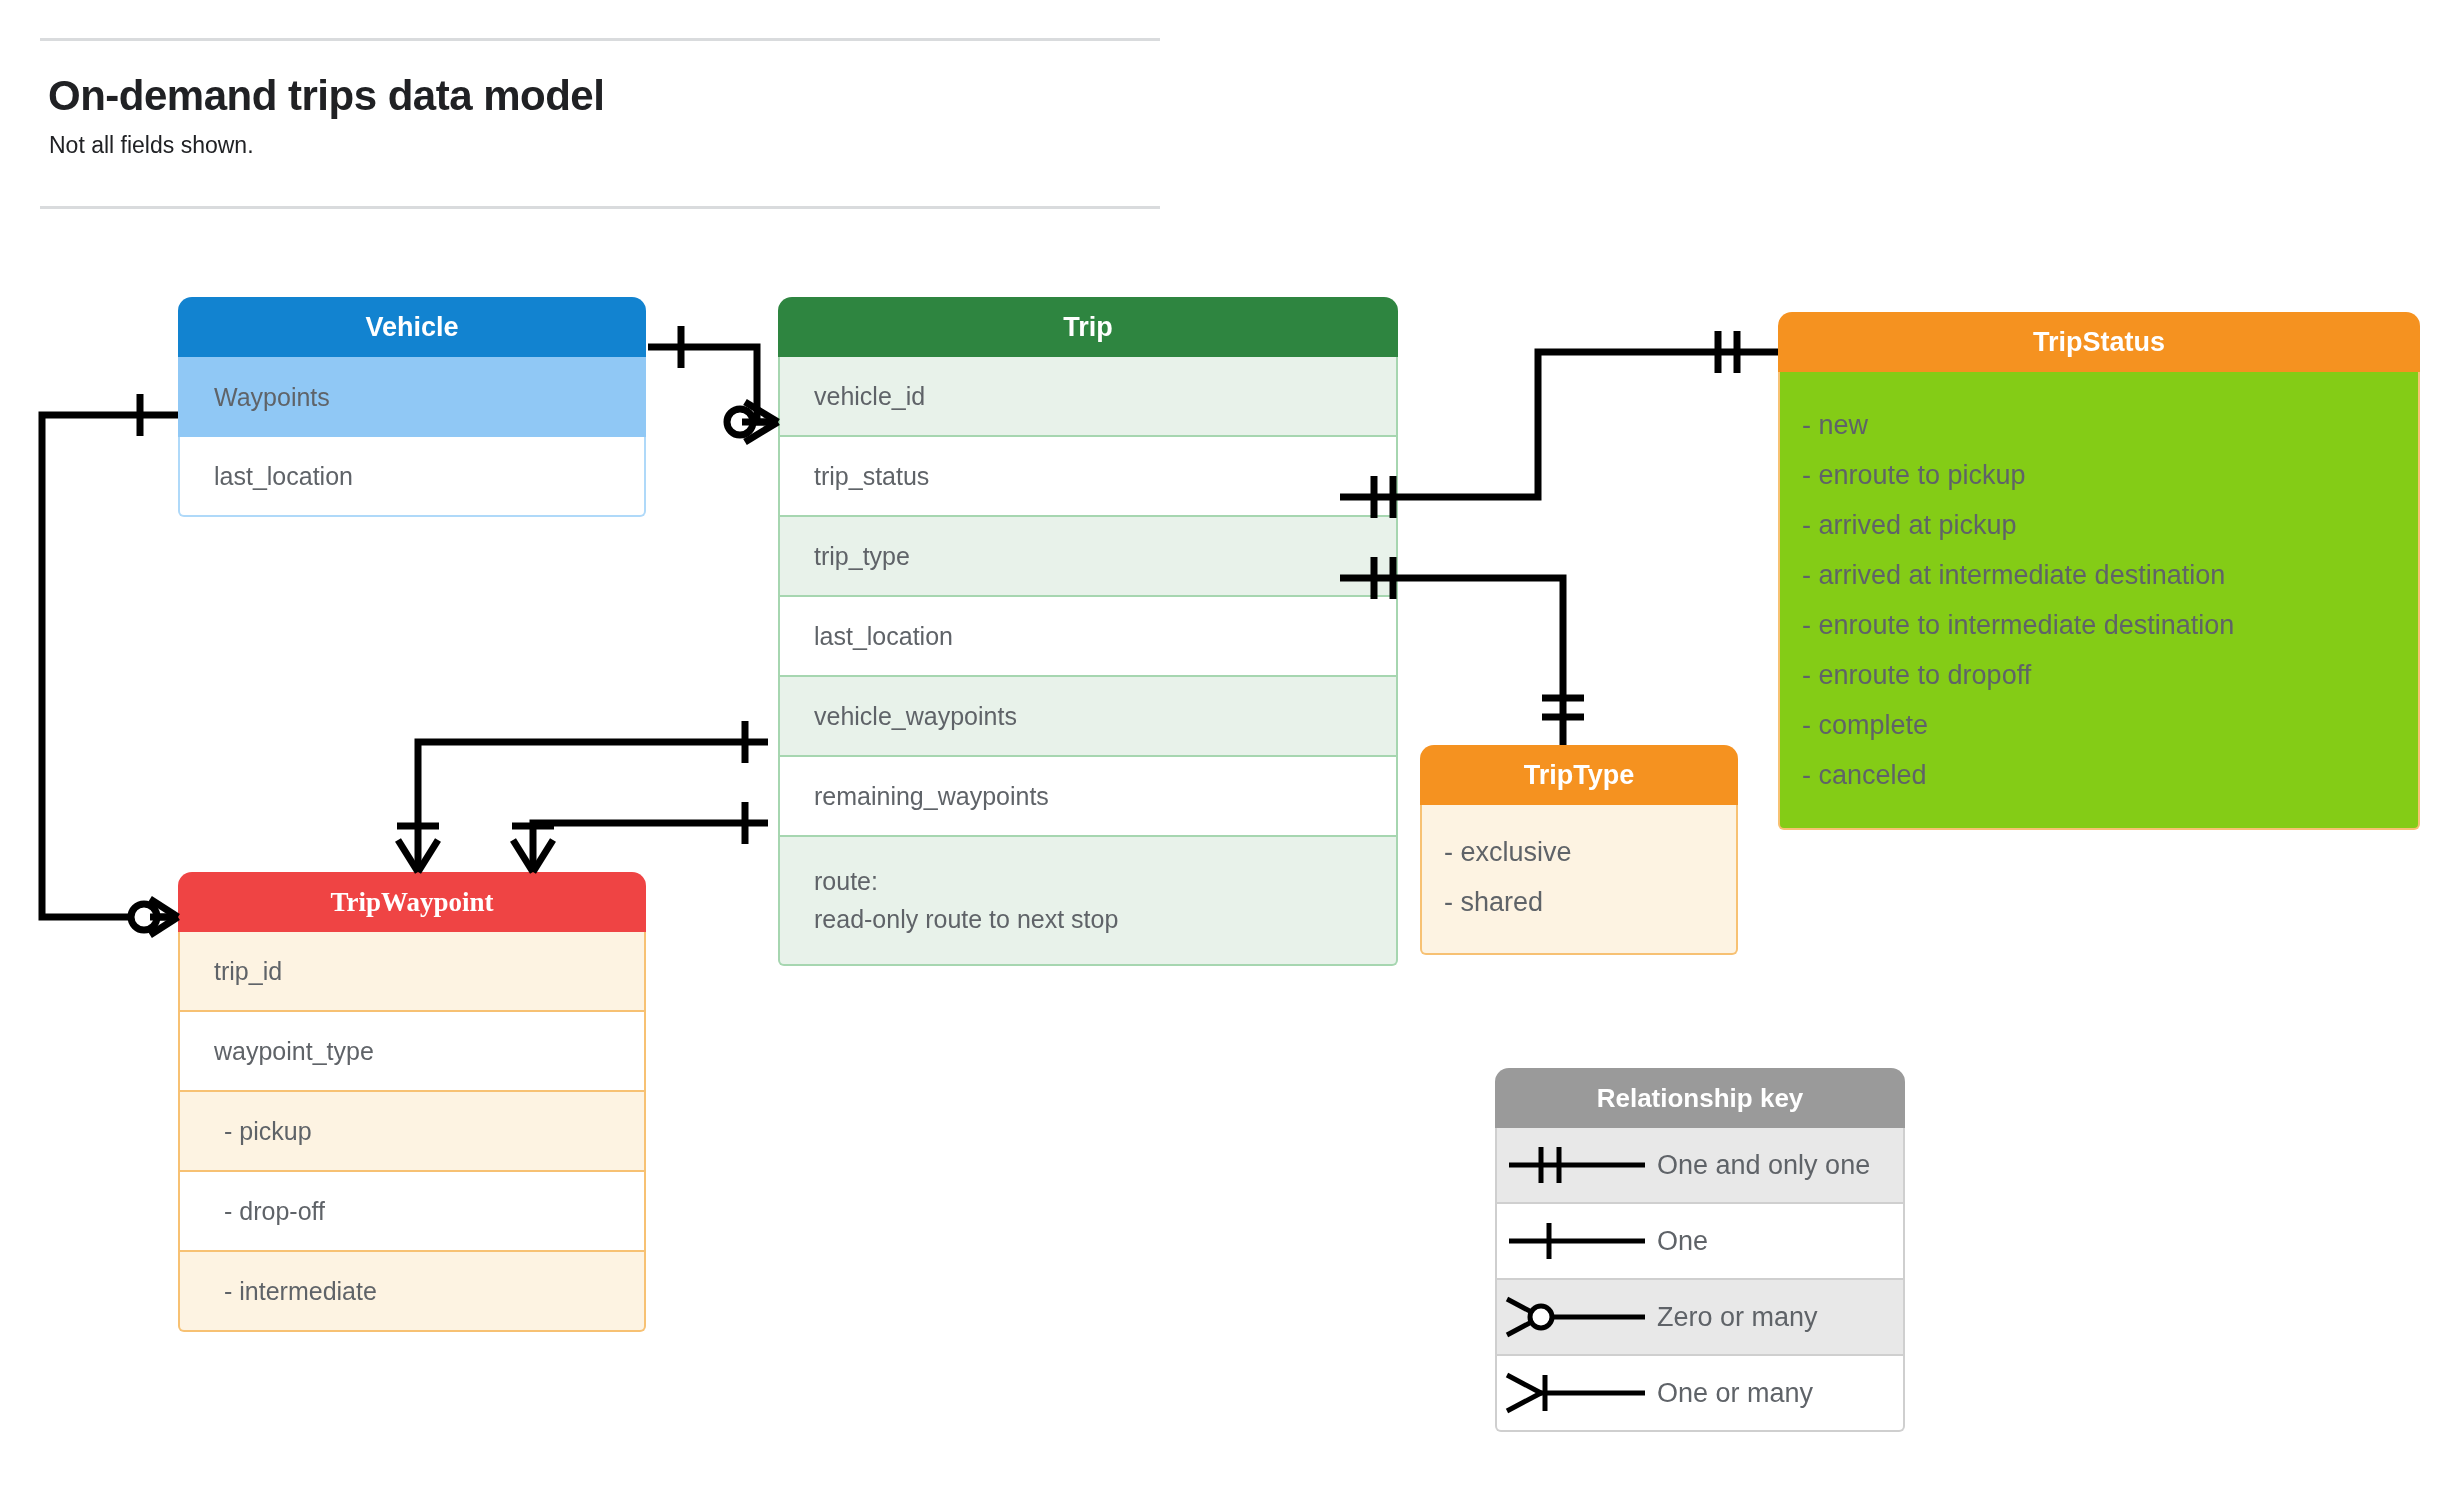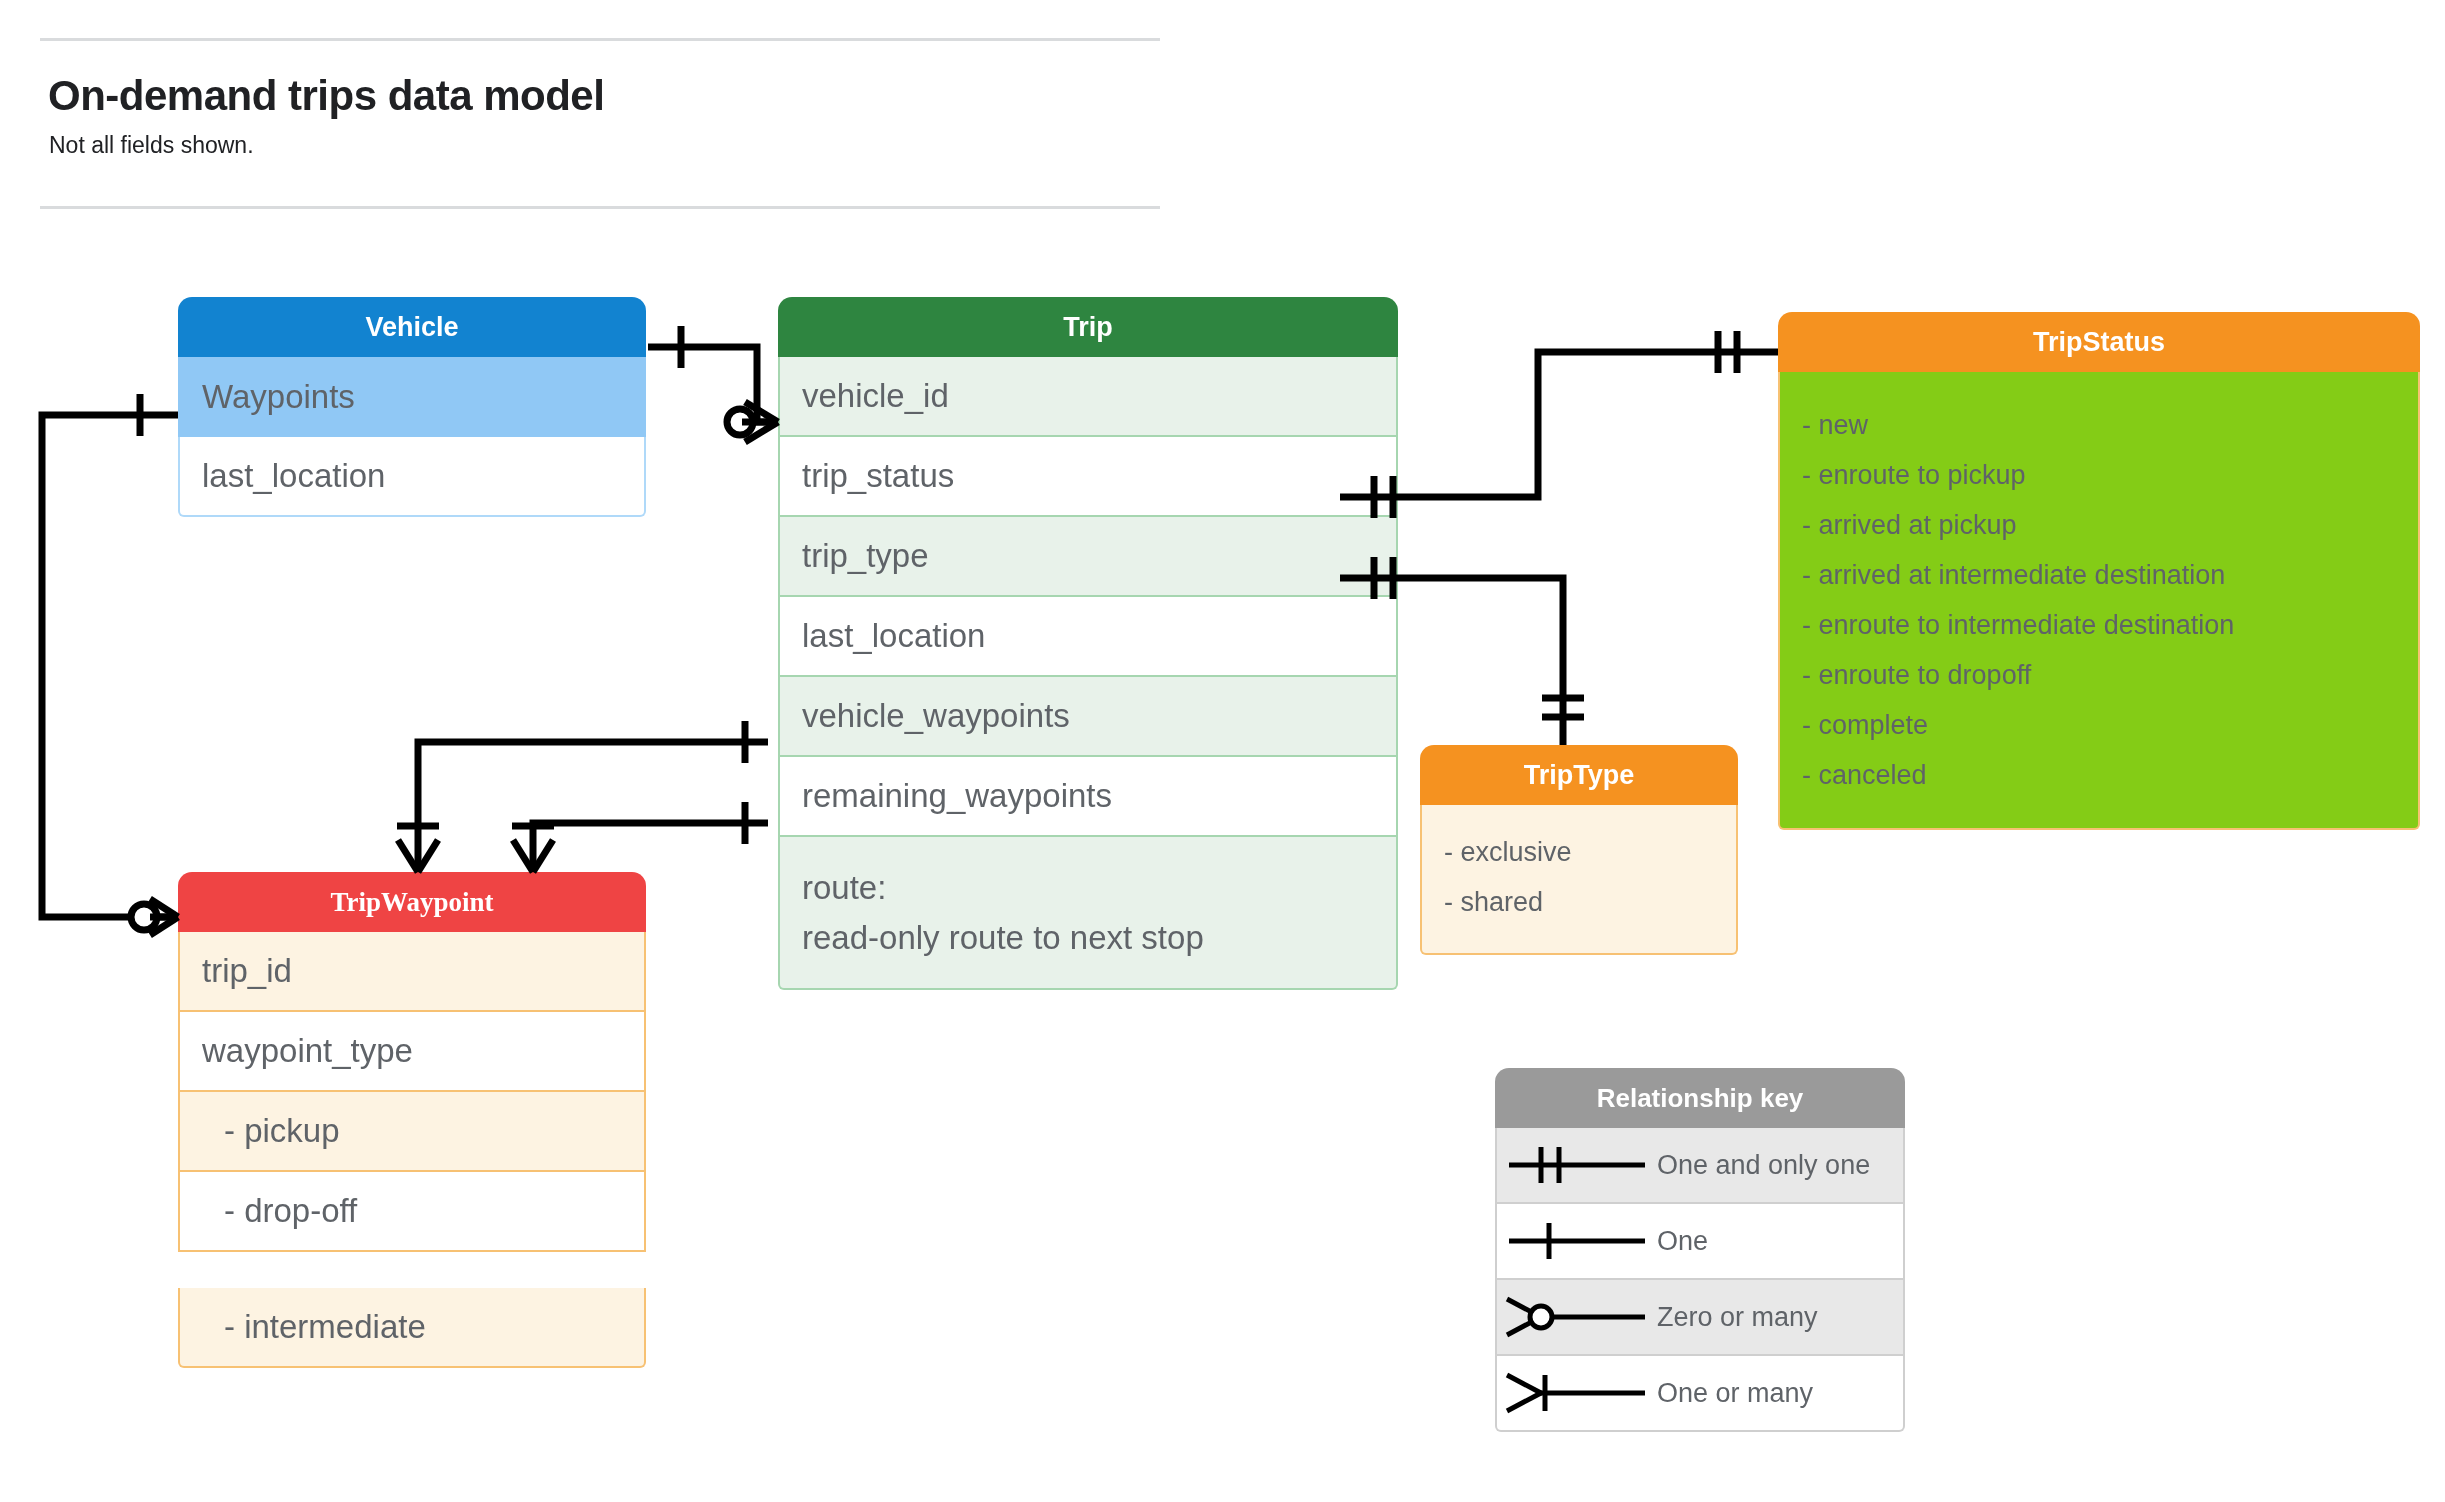--- a/index.html
+++ b/index.html
@@ -62,23 +62,23 @@
     line-height: 60px;
     text-align: center;
     color: #ffffff;
     font-size: 27px;
     font-weight: bold;
     border-radius: 14px 14px 0 0;
     overflow: hidden;
   }
   .entity .ent-row {
     box-sizing: border-box;
-    font-size: 33px;
+    font-size: 25px;
     color: #5f6368;
-    padding: 0 22px;
+    padding: 0 34px;
     display: flex;
     align-items: center;
     height: 80px;
     overflow: hidden;
   }
   .entity .ent-row.tall {
     height: auto;
     min-height: 112px;
     display: block;
     padding-top: 26px;
@@ -128,21 +128,21 @@
   }
   #entity-triptype .ent-body .li { height: 50px; line-height: 50px; white-space: nowrap; }
 
   
   #entity-tripwaypoint { left: 178px; top: 872px; width: 468px; }
   #entity-tripwaypoint .ent-header { background: #ef4444; font-family: Liberation Serif, serif; }
   #entity-tripwaypoint .ent-row { border-left: 2px solid #F7C173; border-right: 2px solid #F7C173; border-bottom: 2px solid #F7C173; }
   #entity-tripwaypoint .ent-row.shade { background: #FDF3E2; }
   #entity-tripwaypoint .ent-row.plain { background: #ffffff; }
   #entity-tripwaypoint .ent-row.indent { padding-left: 44px; }
-  #entity-tripwaypoint .ent-row:last-child { border-radius: 0 0 6px 6px; margin-top: 36px; }
+  #entity-tripwaypoint .ent-row:last-child { border-radius: 0 0 6px 6px; }
 
   
   #legend {
     position: absolute;
     left: 1495px;
     top: 1068px;
     width: 410px;
     box-sizing: border-box;
     border-radius: 14px;
   }

